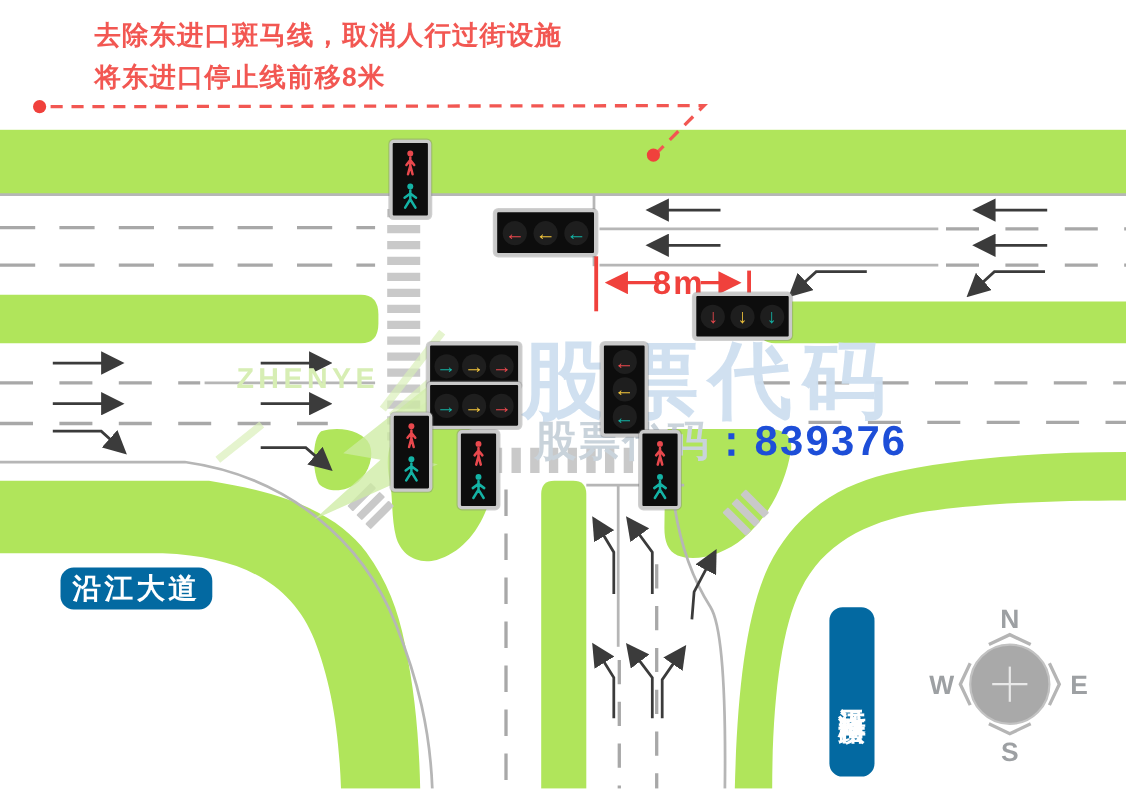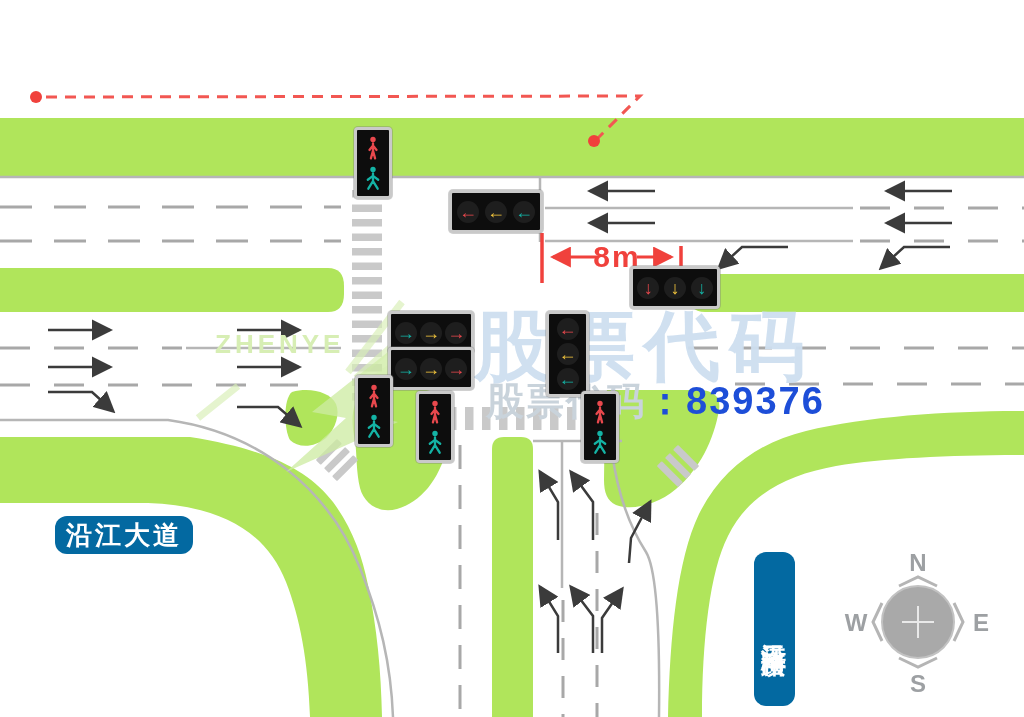--- a/index.html
+++ b/index.html
@@ -177,20 +177,24 @@
       </g>
       <g font-size="24" font-weight="bold" fill="#9da0a3" text-anchor="middle">
         <text x="918" y="571">N</text>
         <text x="918" y="692">S</text>
         <text x="856" y="631">W</text>
         <text x="981" y="631">E</text>
       </g>
     </g>
   </svg>
 
+  <div class="annotation">
+    <div>去除东进口斑马线，取消人行过街设施</div>
+    <div>将东进口停止线前移8米</div>
+  </div>
 
   <div class="wm-brand">股票代码</div>
   <div class="wm-stock">
     <span class="pfx">股票代码</span><span class="num">：839376</span>
   </div>
   <div class="wm-zhenye">ZHENYE</div>
 
   <div class="road-label h">沿江大道</div>
   <div class="road-label v">沿江二横路</div>
 

